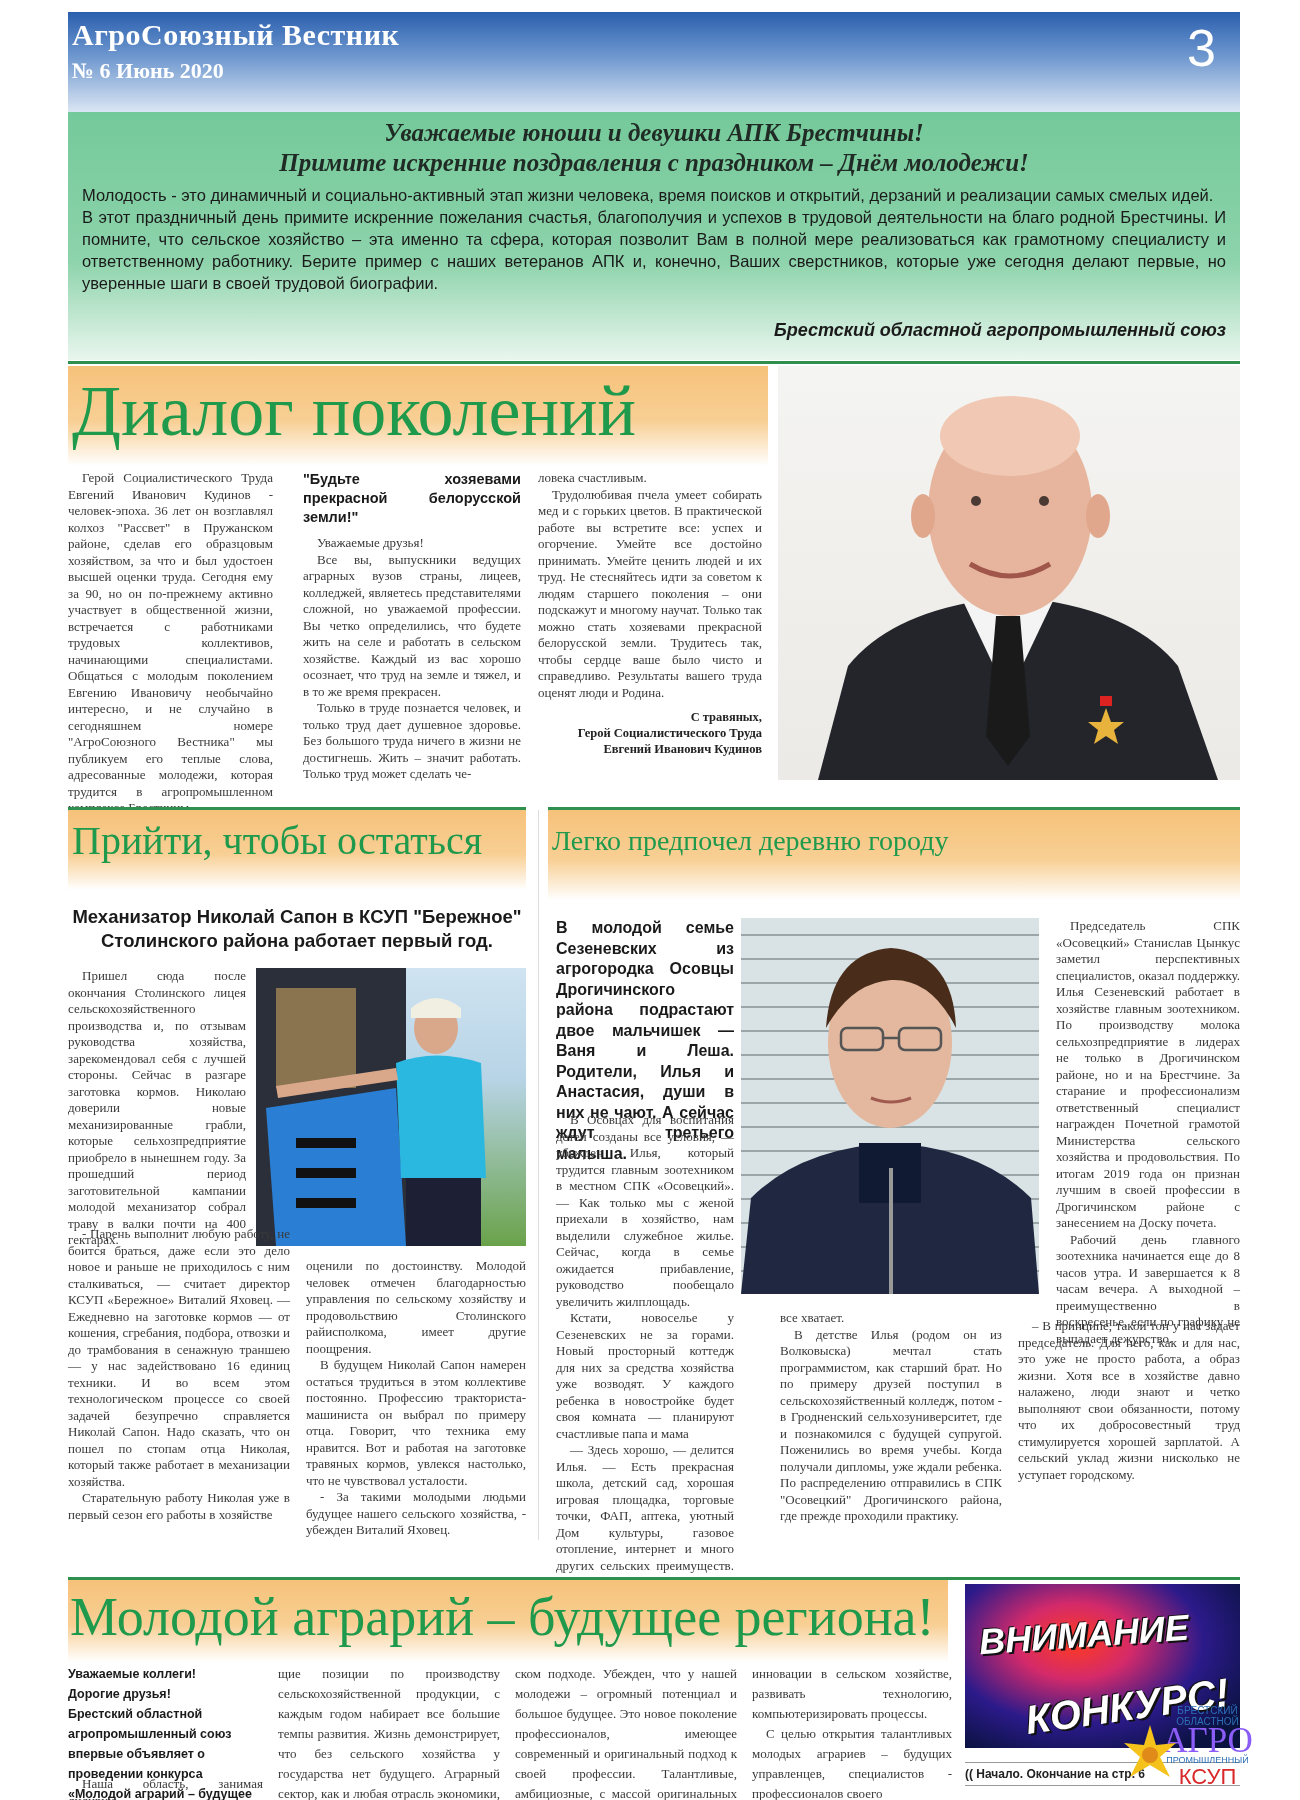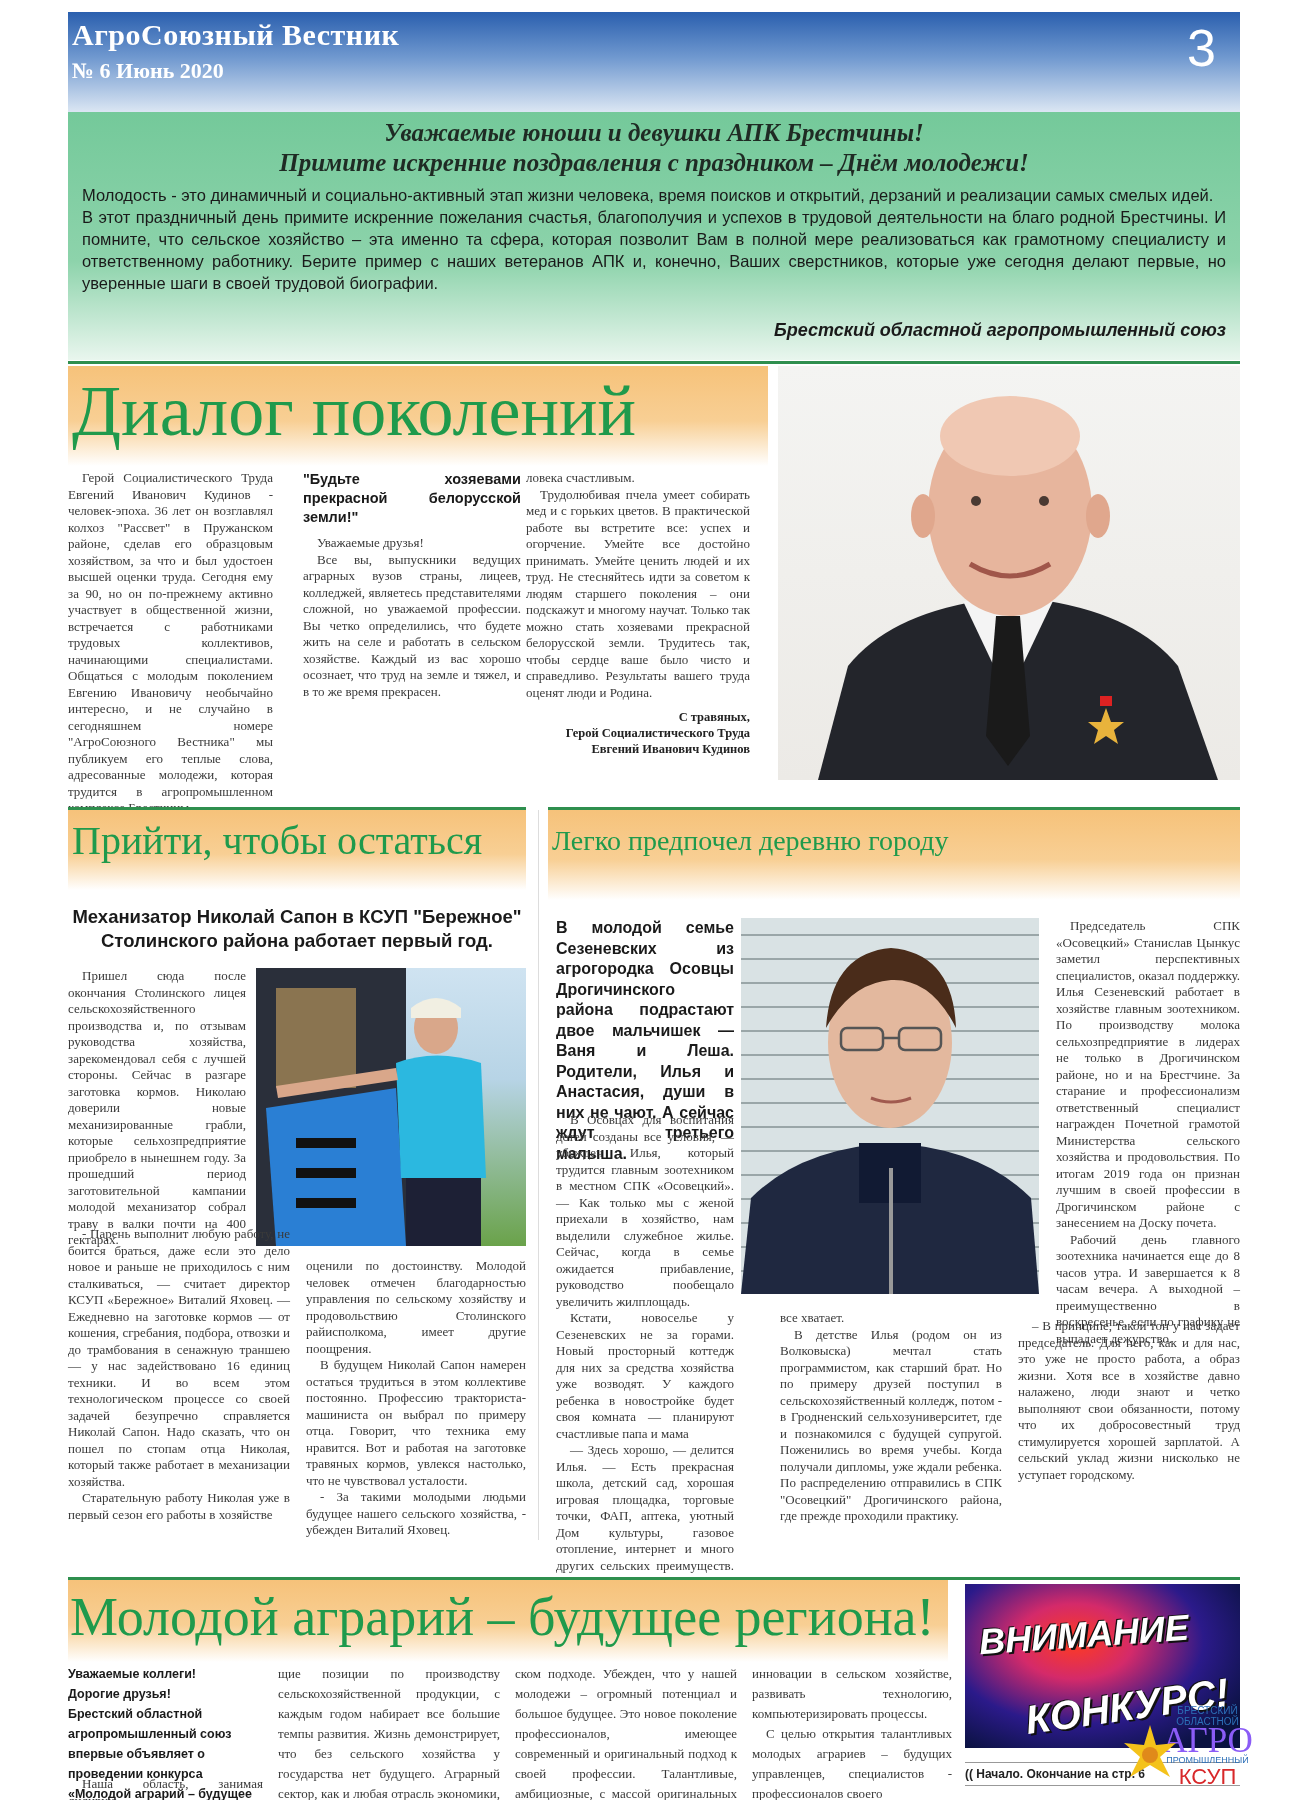--- a/index.html
+++ b/index.html
@@ -66,22 +66,23 @@
   </svg>
 </div>
 
 <div class="abs col" style="left:68px;top:470px;width:205px;">
   <p>Герой Социалистического Труда Евгений Иванович Кудинов - человек-эпоха. 36 лет он возглавлял колхоз "Рассвет" в Пружанском районе, сделав его образцовым хозяйством, за что и был удостоен высшей оценки труда. Сегодня ему за 90, но он по-прежнему активно участвует в общественной жизни, встречается с работниками трудовых коллективов, начинающими специалистами. Общаться с молодым поколением Евгению Ивановичу необычайно интересно, и не случайно в сегодняшнем номере "АгроСоюзного Вестника" мы публикуем его теплые слова, адресованные молодежи, которая трудится в агропромышленном комплексе Брестчины.</p>
 </div>
 <div class="abs col" style="left:303px;top:470px;width:218px;">
   <p class="noi lead" style="font-size:14.5px;line-height:19px;margin-bottom:8px;">"Будьте хозяевами прекрасной белорусской земли!"</p>
   <p>Уважаемые друзья!</p>
   <p>Все вы, выпускники ведущих аграрных вузов страны, лицеев, колледжей, являетесь представителями сложной, но уважаемой профессии. Вы четко определились, что будете жить на селе и работать в сельском хозяйстве. Каждый из вас хорошо осознает, что труд на земле и тяжел, и в то же время прекрасен.</p>
-</div>
-<div class="abs col" style="left:526px;top:470px;width:224px;">
+  <p>Только в труде познается человек, и только труд дает душевное здоровье. Без большого труда ничего в жизни не достигнешь. Жить – значит работать. Только труд может сделать че-</p>
+</div>
+<div class="abs col" style="left:538px;top:470px;width:224px;">
   <p class="noi">ловека счастливым.</p>
   <p>Трудолюбивая пчела умеет собирать мед и с горьких цветов. В практической работе вы встретите все: успех и огорчение. Умейте все достойно принимать. Умейте ценить людей и их труд. Не стесняйтесь идти за советом к людям старшего поколения – они подскажут и многому научат. Только так можно стать хозяевами прекрасной белорусской земли. Трудитесь так, чтобы сердце ваше было чисто и справедливо. Результаты вашего труда оценят люди и Родина.</p>
   <div class="sign" style="margin-top:8px;">
     <div>С травяных,</div>
     <div>Герой Социалистического Труда</div>
     <div>Евгений Иванович Кудинов</div>
   </div>
 </div>
 
 <div class="abs rule" style="left:68px;top:807px;width:458px;"></div>

